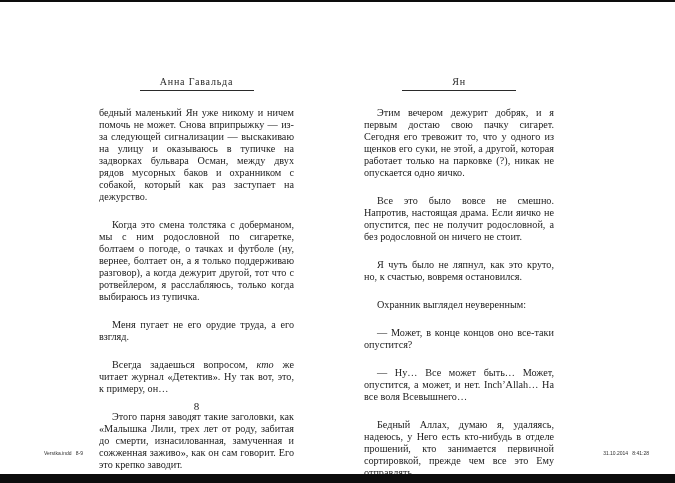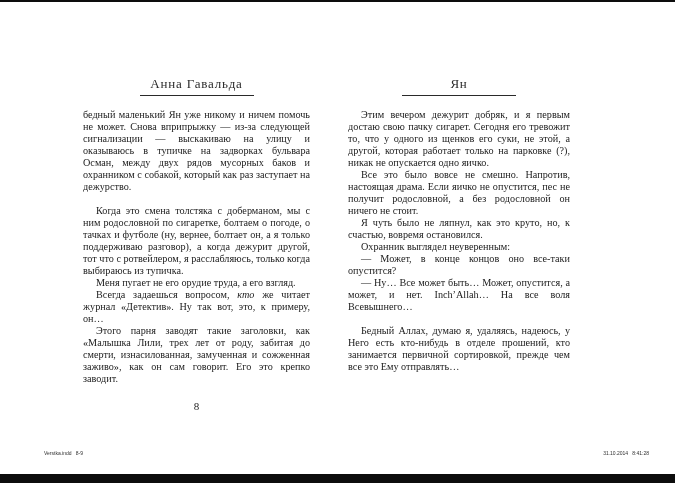--- a/index.html
+++ b/index.html
@@ -29,36 +29,36 @@
     position: absolute;
     top: 76px;
   }
   .page-left  { left: 83px;  width: 227px; }
   .page-right { left: 348px; width: 222px; }
 
   .running-head {
     width: 114px;
     margin: 0 auto;
     text-align: center;
-    font-size: 13px;
+    font-size: 10px;
     letter-spacing: 0.8px;
     color: #2a2a2a;
     padding-bottom: 3px;
     border-bottom: 1px solid #2a2a2a;
   }
 
   .body-text {
     margin-top: 13px;
     font-size: 10.2px;
     line-height: 12px;
     text-align: justify;
     hyphens: auto;
     -webkit-hyphens: auto;
   }
-  .body-text p { margin: 0; }
+  .body-text p { margin: 16px; }
   .body-text p.indent { text-indent: 13px; }
   .body-text p.space-before { margin-top: 12px; }
   .body-text i { }
 
   .page-number {
     position: absolute;
     top: 400px;
     text-align: center;
     width: 227px;
     left: 83px;

